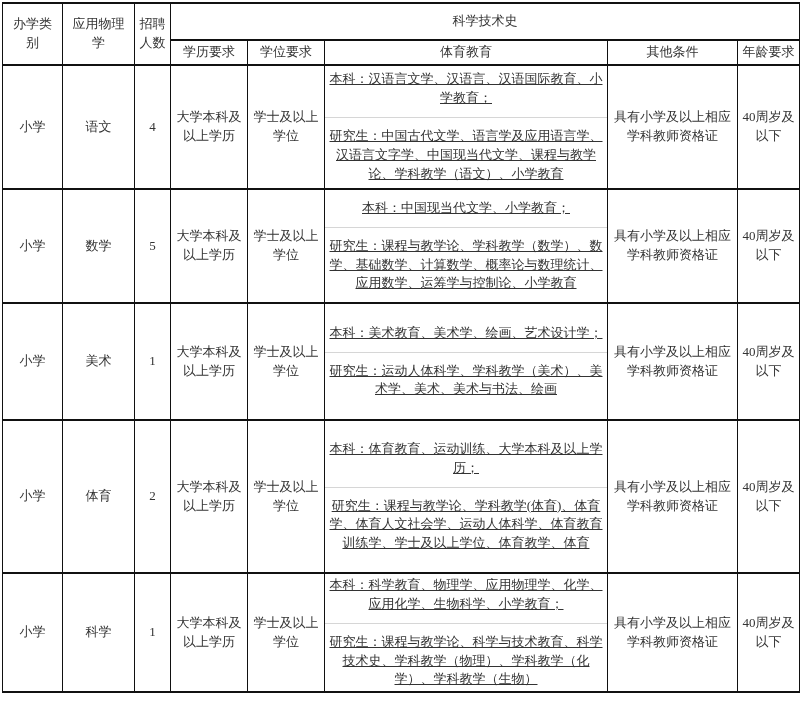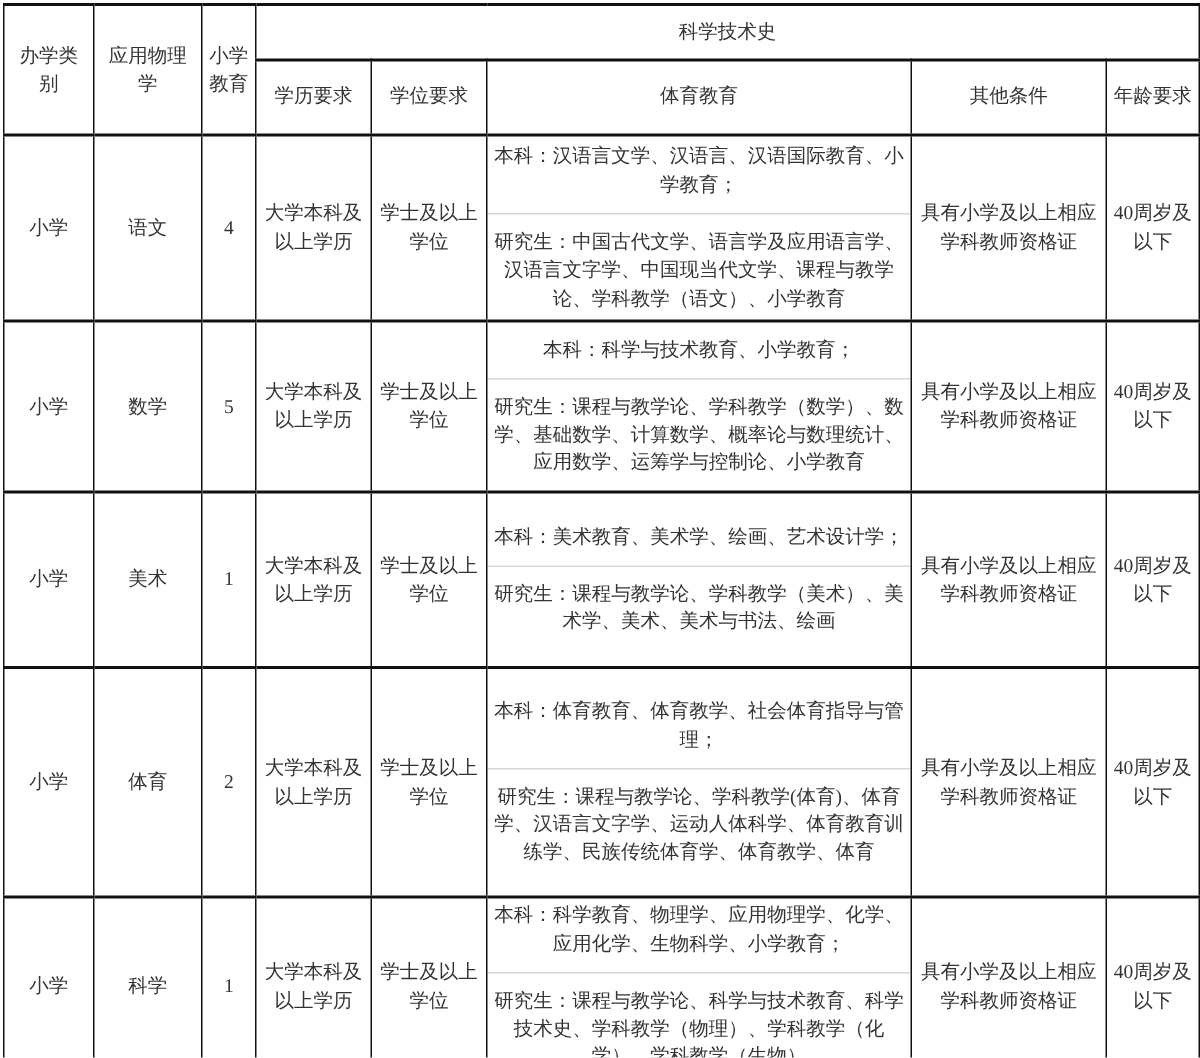--- a/index.html
+++ b/index.html
@@ -38,30 +38,31 @@
     font-weight: normal;
     word-break: break-all;
     overflow: hidden;
   }
   td.major {
     text-align: left;
     padding: 4px 7px;
   }
   td.major p {
     margin: 0;
+    text-decoration: underline;
   }
   .major-divider {
     border: 0;
     border-top: 1px solid #d6d6d6;
     margin: 9px -7px;
     height: 0;
   }
   
   tr.hdr-a  { height: 37px; padding-left: 26px; }
-  tr.hdr-b  { height: 50px; font-family: Liberation Mono, monospace; }
+  tr.hdr-b  { height: 25px; }
   tr.row-0  { height: 124px; }
   tr.row-1  { height: 114px; }
   tr.row-2  { height: 117px; }
   tr.row-3  { height: 153px; }
   tr.row-4  { height: 117px; }
 </style>
 </head>
 <body>
 
 <div class="page">
@@ -73,21 +74,21 @@
       <col style="width:77px">
       <col style="width:77px">
       <col style="width:283px">
       <col style="width:130px">
       <col style="width:62px">
     </colgroup>
     <thead>
       <tr class="hdr-a">
         <th rowspan="2">办学类别</th>
         <th rowspan="2">应用物理学</th>
-        <th rowspan="2">小学教育</th>
+        <th rowspan="2">招聘人数</th>
         <th colspan="5">科学技术史</th>
       </tr>
       <tr class="hdr-b">
         <th>学历要求</th>
         <th>学位要求</th>
         <th>体育教育</th>
         <th>其他条件</th>
         <th>年龄要求</th>
       </tr>
     </thead>
@@ -106,51 +107,51 @@
         <td>具有小学及以上相应学科教师资格证</td>
         <td>40周岁及以下</td>
       </tr>
       <tr class="row-1">
         <td>小学</td>
         <td>数学</td>
         <td>5</td>
         <td>大学本科及以上学历</td>
         <td>学士及以上学位</td>
         <td class="major">
-          <p>本科：科学与技术教育、小学教育；</p>
+          <p>本科：中国现当代文学、小学教育；</p>
           <div class="major-divider"></div>
           <p>研究生：课程与教学论、学科教学（数学）、数学、基础数学、计算数学、概率论与数理统计、应用数学、运筹学与控制论、小学教育</p>
         </td>
         <td>具有小学及以上相应学科教师资格证</td>
         <td>40周岁及以下</td>
       </tr>
       <tr class="row-2">
         <td>小学</td>
         <td>美术</td>
         <td>1</td>
         <td>大学本科及以上学历</td>
         <td>学士及以上学位</td>
         <td class="major">
           <p>本科：美术教育、美术学、绘画、艺术设计学；</p>
           <div class="major-divider"></div>
-          <p>研究生：课程与教学论、学科教学（美术）、美术学、美术、美术与书法、绘画</p>
+          <p>研究生：运动人体科学、学科教学（美术）、美术学、美术、美术与书法、绘画</p>
         </td>
         <td>具有小学及以上相应学科教师资格证</td>
         <td>40周岁及以下</td>
       </tr>
       <tr class="row-3">
         <td>小学</td>
         <td>体育</td>
         <td>2</td>
         <td>大学本科及以上学历</td>
         <td>学士及以上学位</td>
         <td class="major">
-          <p>本科：体育教育、体育教学、社会体育指导与管理；</p>
+          <p>本科：体育教育、运动训练、大学本科及以上学历；</p>
           <div class="major-divider"></div>
-          <p>研究生：课程与教学论、学科教学(体育)、体育学、汉语言文字学、运动人体科学、体育教育训练学、民族传统体育学、体育教学、体育</p>
+          <p>研究生：课程与教学论、学科教学(体育)、体育学、体育人文社会学、运动人体科学、体育教育训练学、学士及以上学位、体育教学、体育</p>
         </td>
         <td>具有小学及以上相应学科教师资格证</td>
         <td>40周岁及以下</td>
       </tr>
       <tr class="row-4">
         <td>小学</td>
         <td>科学</td>
         <td>1</td>
         <td>大学本科及以上学历</td>
         <td>学士及以上学位</td>

